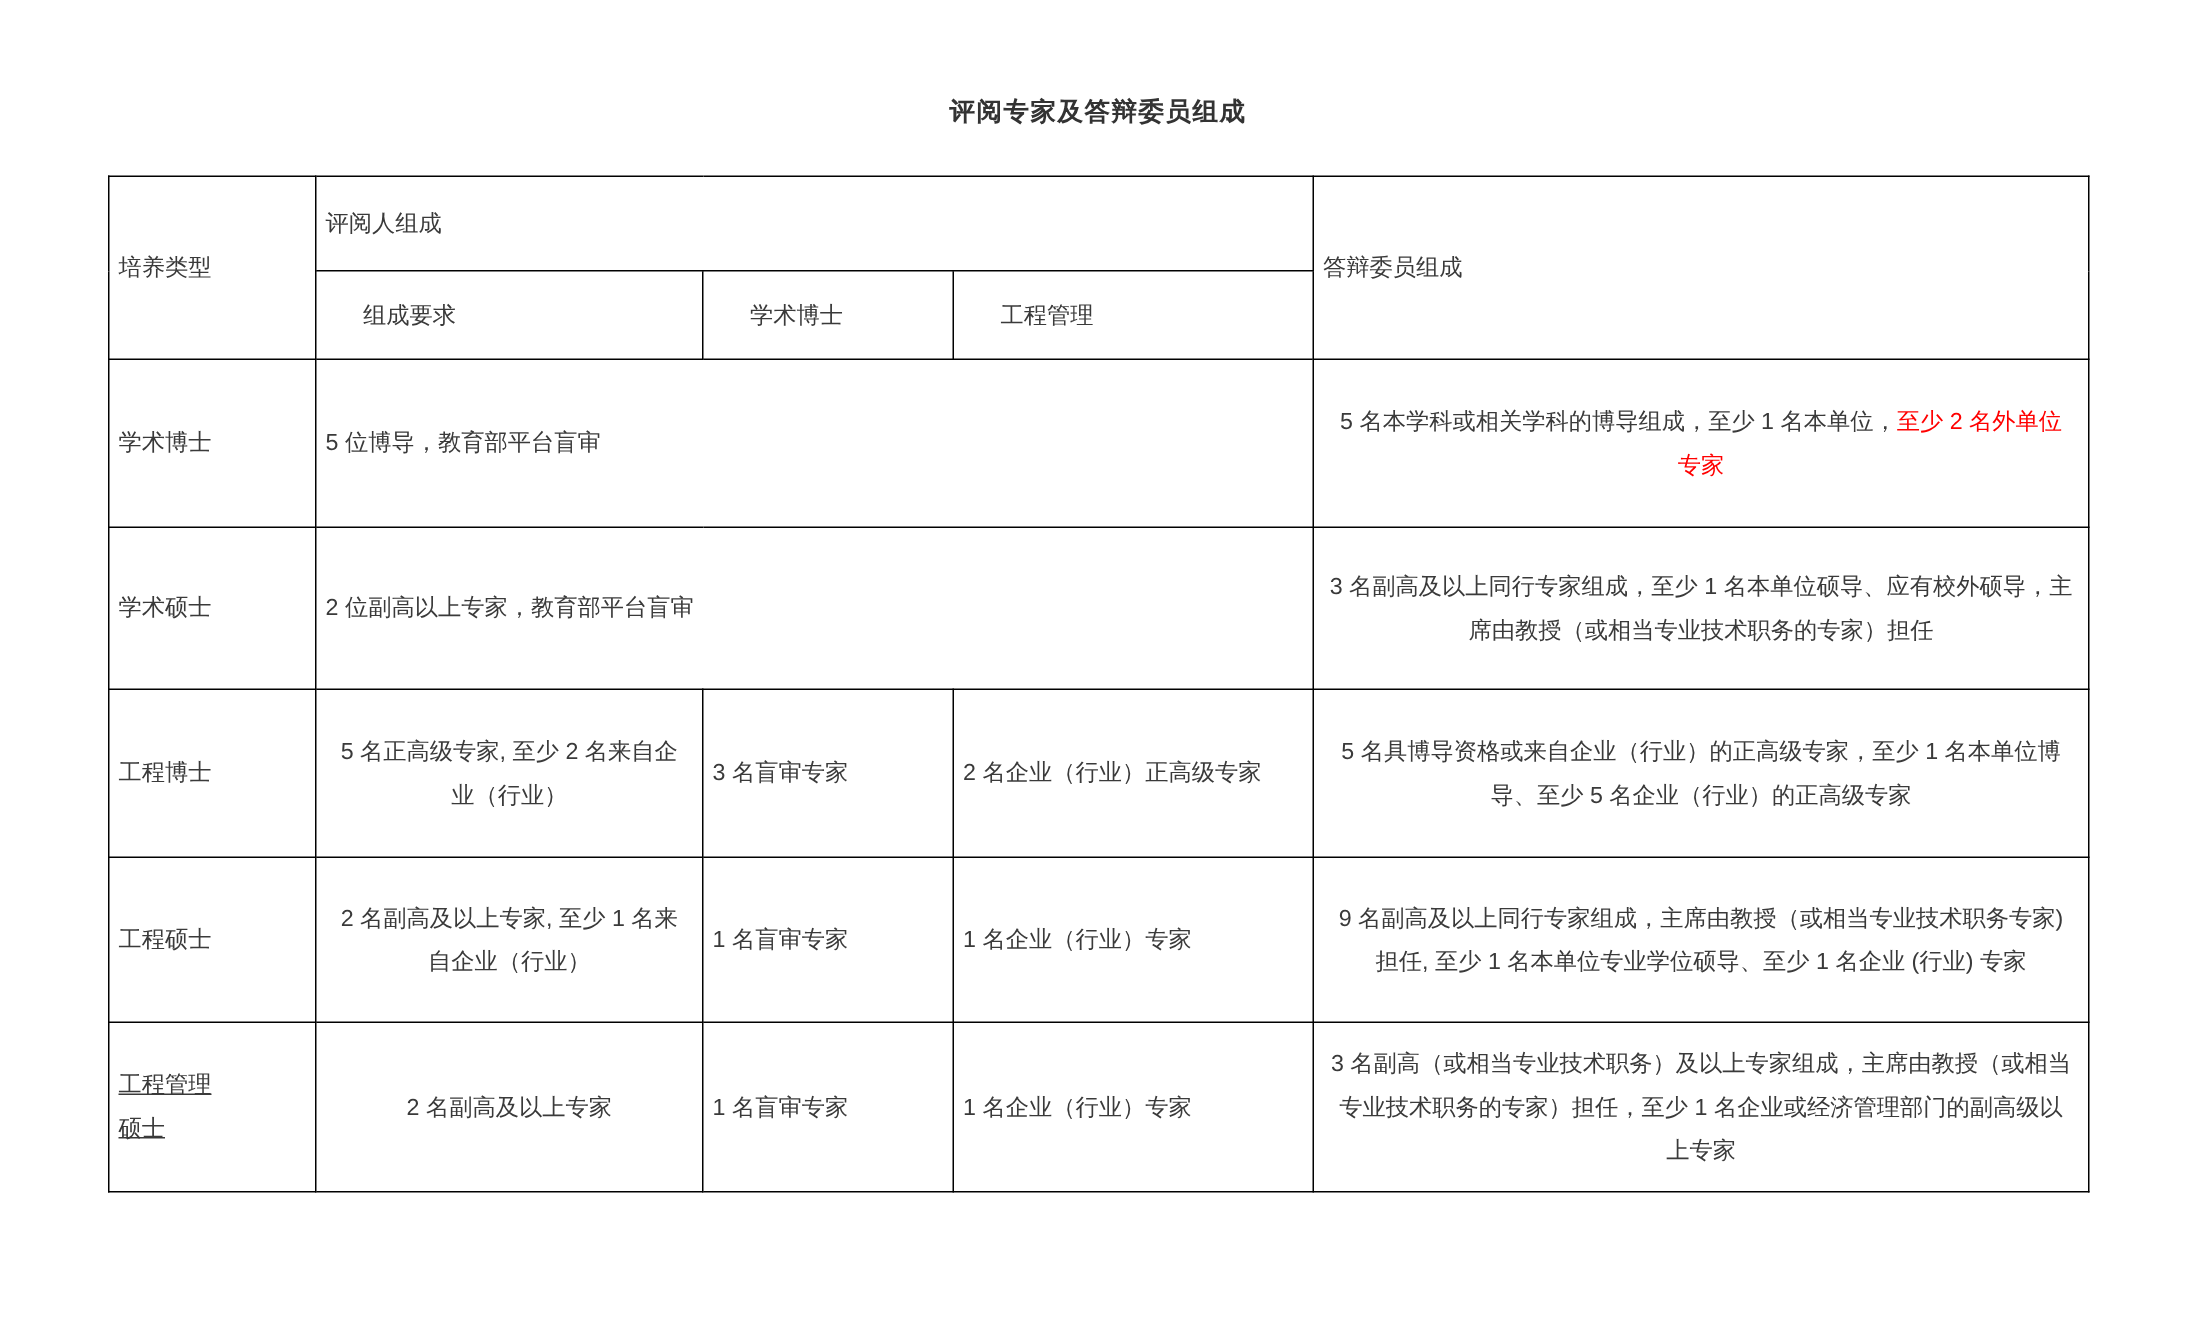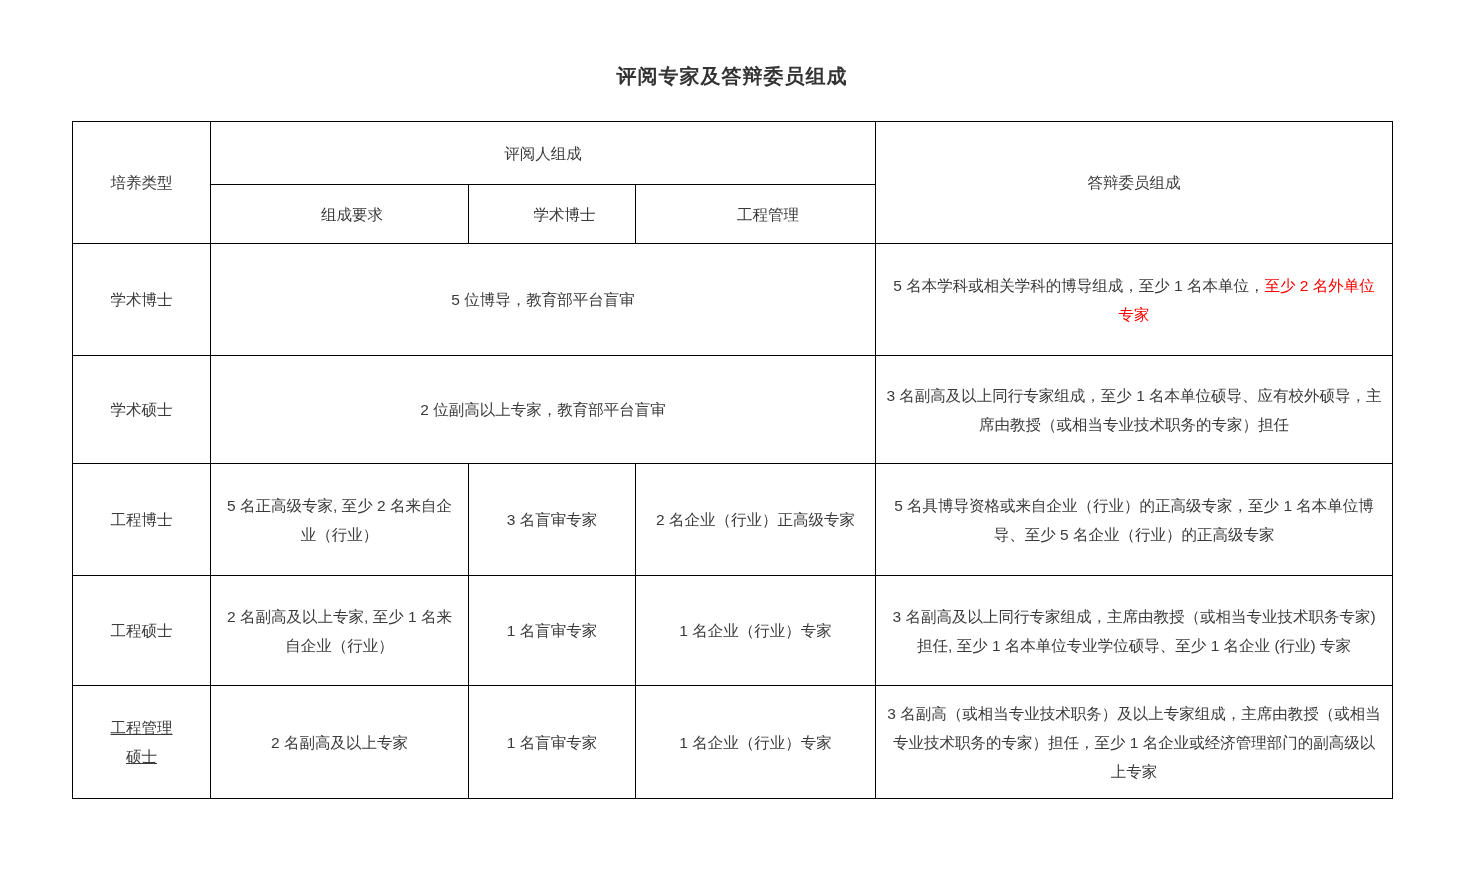--- a/index.html
+++ b/index.html
@@ -7,39 +7,39 @@
     width: 1464px; height: 890px;
     background: #ffffff;
     font-family: "Liberation Sans", "DejaVu Sans", sans-serif;
     color: #3a3a3a;
     overflow: hidden;
   }
   .doc-title {
     padding-top: 63px;
     width: 1464px;
     text-align: center;
-    font-size: 20px;
+    font-size: 17px;
     font-weight: bold;
     letter-spacing: 1px;
     color: #333333;
   }
   table.grid {
     border-collapse: collapse;
     table-layout: fixed;
     width: 1320px;
     margin: 31px 0 0 72px;
   }
   table.grid td {
     border: 1px solid #000000;
     font-size: 15.5px;
     line-height: 29px;
     vertical-align: middle;
     overflow: hidden;
   }
-  td.center { text-align: center; padding: 4px 6px; }
+  td.center { text-align: left; padding: 4px 6px; }
   td.left   { text-align: center;   padding: 6px 10px; }
   .pre-wrap { white-space: pre-line; text-decoration: underline; }
   .red-text { color: #ff0000; }
   tr.hdr1 td { height: 63px; }
   tr.hdr2 td { height: 59px; padding-left: 31px; }
   tr.r1 td { height: 112px; }
   tr.r2 td { height: 108px; }
   tr.r3 td { height: 112px; }
   tr.r4 td { height: 110px; }
   tr.r5 td { height: 113px; }
@@ -87,21 +87,21 @@
       <td class="center">3 名盲审专家</td>
       <td class="center">2 名企业（行业）正高级专家</td>
       <td class="left">5 名具博导资格或来自企业（行业）的正高级专家，至少 1 名本单位博导、至少 5 名企业（行业）的正高级专家</td>
     </tr>
 
     <tr class="r4">
       <td class="center">工程硕士</td>
       <td class="left">2 名副高及以上专家, 至少 1 名来自企业（行业）</td>
       <td class="center">1 名盲审专家</td>
       <td class="center">1 名企业（行业）专家</td>
-      <td class="left">3 名副高及以上同行专家组成，主席由教授（或相当专业技术职务专家) 担任, 至少 1 名本单位专业学位硕导、至少 1 名企业 (行业) 专家</td>
+      <td class="left">9 名副高及以上同行专家组成，主席由教授（或相当专业技术职务专家) 担任, 至少 1 名本单位专业学位硕导、至少 1 名企业 (行业) 专家</td>
     </tr>
 
     <tr class="r5">
       <td class="center pre-wrap">工程管理
 硕士</td>
       <td class="left">2 名副高及以上专家</td>
       <td class="center">1 名盲审专家</td>
       <td class="center">1 名企业（行业）专家</td>
       <td class="left">3 名副高（或相当专业技术职务）及以上专家组成，主席由教授（或相当专业技术职务的专家）担任，至少 1 名企业或经济管理部门的副高级以上专家</td>
     </tr>

